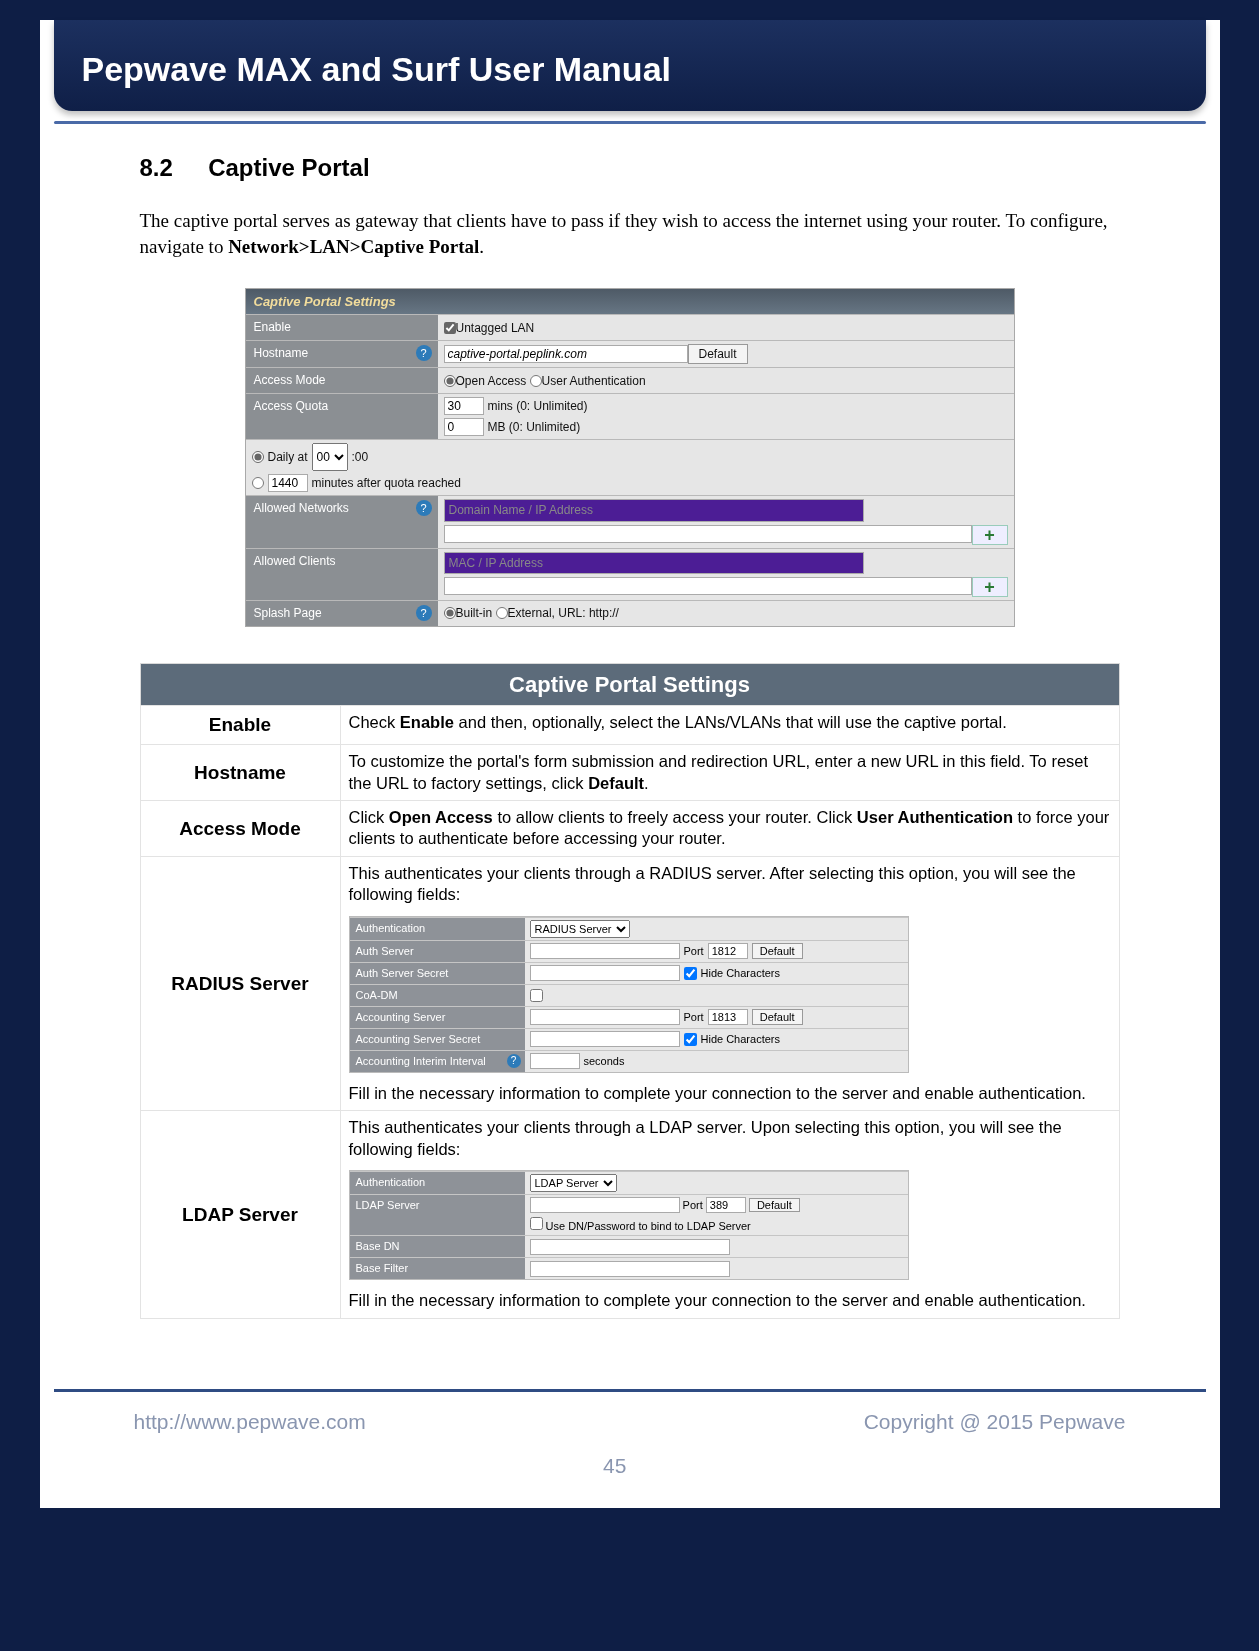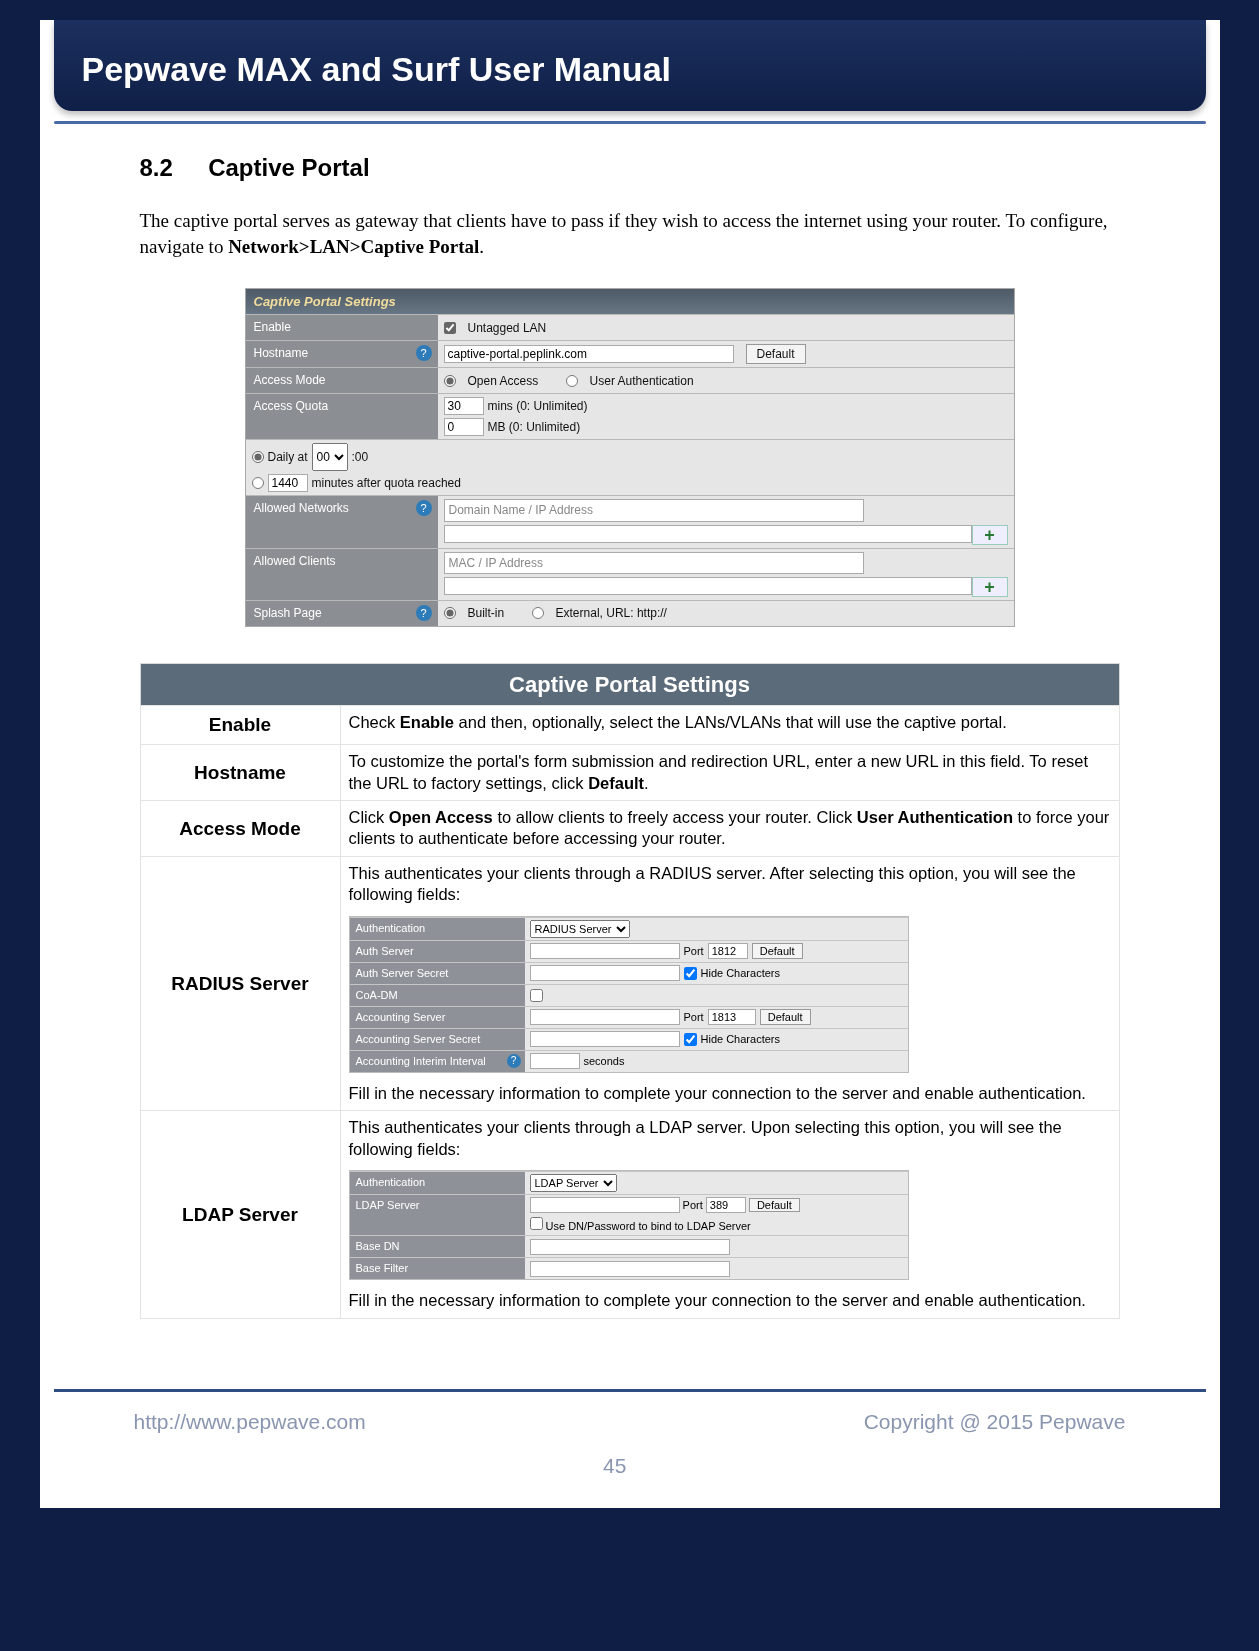--- a/index.html
+++ b/index.html
@@ -87,43 +87,43 @@
     line-height: 16px;
     text-align: center;
   }
   .shot1 .val {
     flex: 1;
     background: #e6e6e6;
     padding: 3px 6px;
     display: flex;
     align-items: center;
     flex-wrap: wrap;
-    gap: 12px;
+    gap: 0;
   }
   .shot1 input[type=text] {
     border: 1px solid #aaa;
     background: #fff;
     font-size: 12px;
     padding: 1px 3px;
     height: 18px;
   }
   .shot1 select { font-size: 12px; height: 28px; }
-  .shot1 .wide { width: 290px; }
+  .shot1 .wide { width: 244px; font-style: italic; }
   .shot1 .mini { width: 40px; }
   .shot1 .btn {
     display: inline-block;
     border: 1px solid #999;
     background: #f4f4f4;
     font-size: 12px;
     padding: 1px 10px;
   }
   .shot1 .fullinput {
     width: 420px;
     border: 1px solid #aaa;
-    background: #ffffff;
+    background: #4c1d95;
     padding: 2px 4px;
     color: #888;
     font-size: 12px;
   }
   .shot1 .addbtn {
     display: inline-flex; align-items:center; justify-content:center;
     width: 36px; height: 20px;
     border: 1px solid #9cb;
     background: #eef;
     color: #2a7a35;
@@ -390,21 +390,21 @@
                   <div class="mlab">CoA-DM</div>
               <div class="mval">
                     <input type="checkbox" class="chk" style="">
                   </div>
                 </div>
             <div class="mrow">
                   <div class="mlab">Accounting Server</div>
               <div class="mval">
                 <input type="text" style="width: 150px;">
                 <span>Port</span>
-                <input type="text" style="width: 48px;" value="1813">
+                <input type="text" style="width: 40px;" value="1813">
                 <span class="mbtn">Default</span>
               </div>
                 </div>
             <div class="mrow">
                   <div class="mlab">Accounting Server Secret</div>
               <div class="mval">
                     <input type="text" style="width: 150px;">
                 <input type="checkbox" checked="" class="chk" style="">
                 <span>Hide Characters</span>
                   </div>

